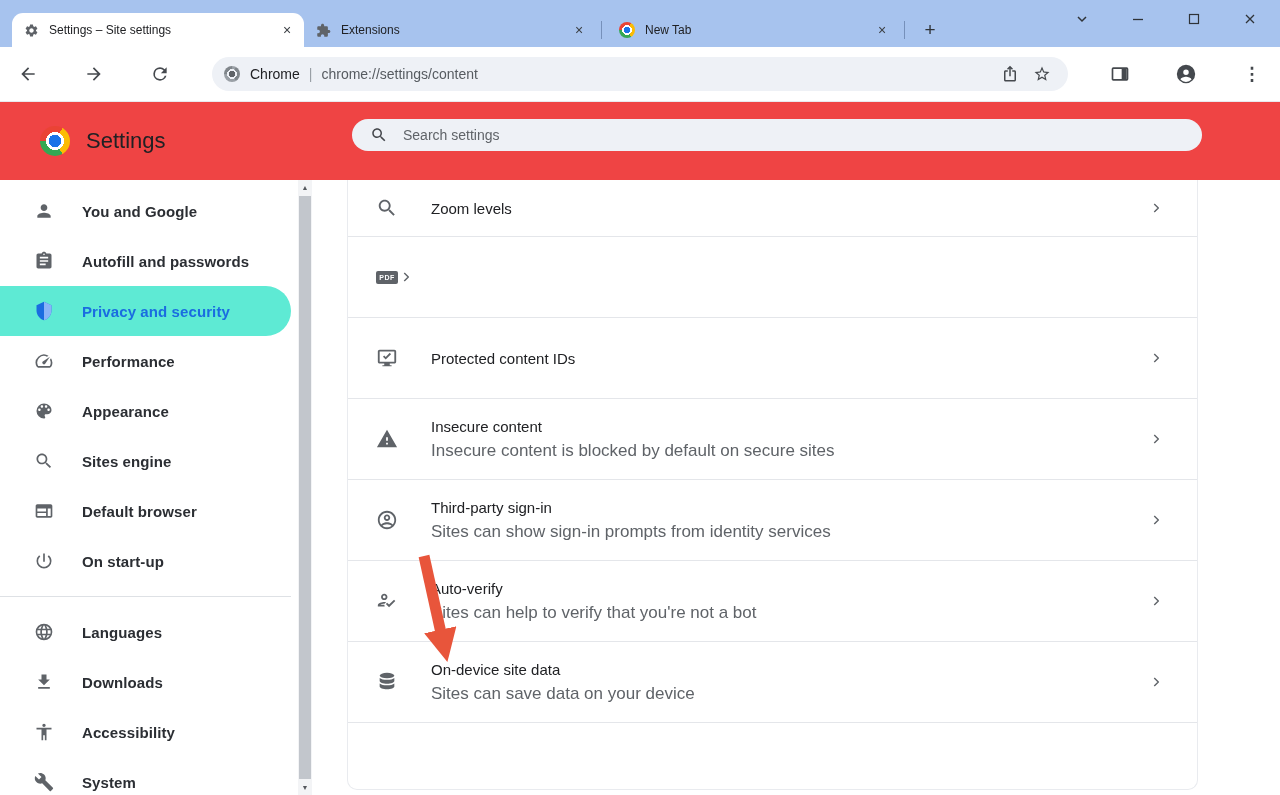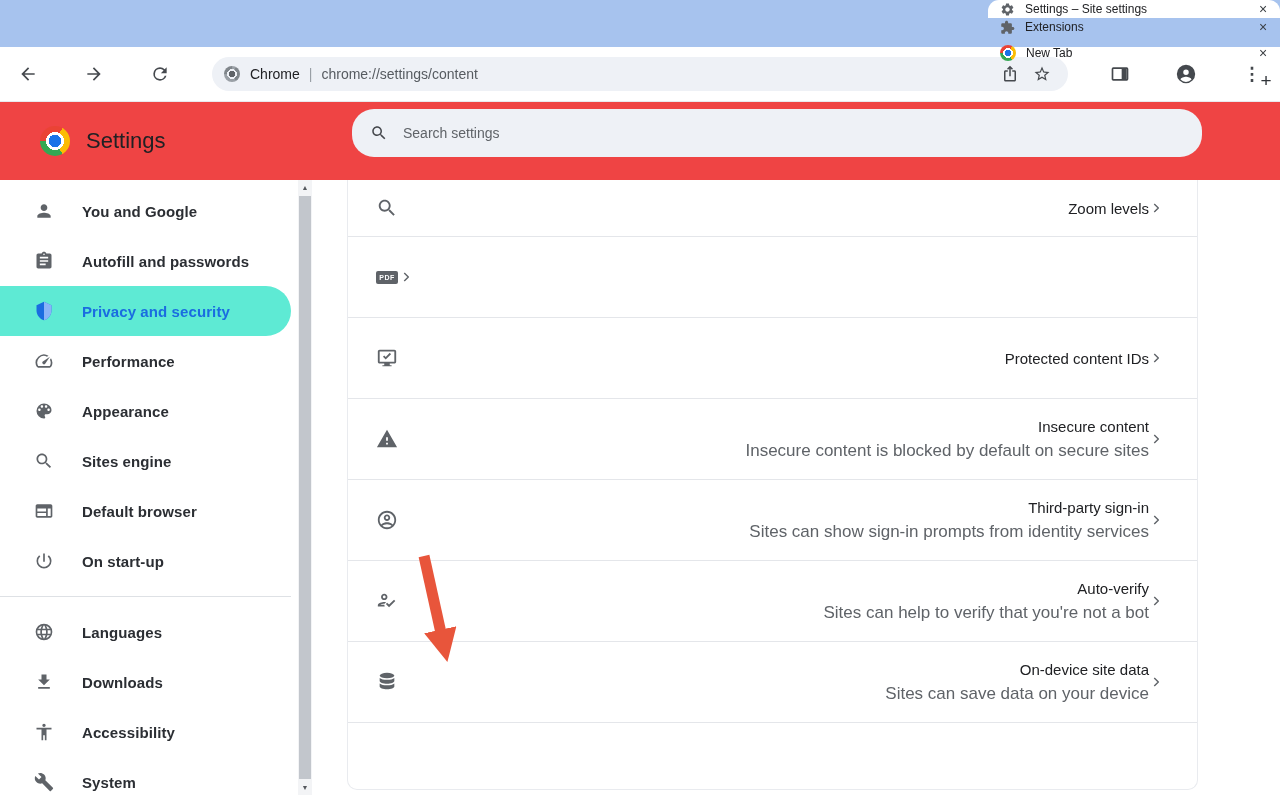--- a/index.html
+++ b/index.html
@@ -1,21 +1,21 @@
 <!DOCTYPE html>
 <html><head>
 <meta charset="utf-8">
 <style>
   * { margin:0; padding:0; box-sizing:border-box; }
   html,body { width:1280px; height:795px; overflow:hidden; background:#fff;
               font-family:"Liberation Sans", sans-serif; }
   .window { position:relative; width:1280px; height:795px; background:#fff; overflow:hidden; }
 
   
-  .tabstrip { height:47px; background:#a7c3ee; display:flex; align-items:flex-end; padding-left:12px; position:relative;flex-direction:column; }
+  .tabstrip { height:47px; background:#a7c3ee; display:flex; align-items:flex-end; padding-left:12px; position:relative; }
   .tab { width:292px; height:34px; display:flex; align-items:center; padding:0 8px 0 12px;
          border-radius:11px 11px 0 0; color:#1e2125; }
   .tab.active { background:#fff; }
   .tab-ic { width:15px; height:15px; color:#5f6368; flex:0 0 auto; }
   .tab-title { flex:1; font-size:12px; margin:0 10px 0 10px; white-space:nowrap; overflow:hidden; color:#202124; }
   .tab-close { width:18px; height:18px; border-radius:50%; display:flex; align-items:center; justify-content:center;
                font-size:14px; color:#3c4045; cursor:default; }
   .tab-sep { width:1px; height:18px; background:rgba(30,50,90,.35); margin:0 5px 8px 5px; }
   .newtab { width:28px; height:28px; margin:0 0 3px 6px; display:flex; align-items:center; justify-content:center;
             font-size:19px; color:#2f3338; border-radius:50%; }
@@ -48,21 +48,21 @@
   .url-sep { font-size:14px; color:#9aa0a6; margin:0 9px; }
   .url { font-size:14px; color:#565b60; white-space:nowrap; overflow:hidden; }
   .flex-sp { flex:1; }
   .box-btn { width:32px; height:32px; display:flex; align-items:center; justify-content:center; color:#45494e; }
   .kebab { font-size:18px; color:#45494e; font-weight:bold; }
 
   
   .s-header { height:78px; background:#ef4444; position:relative; display:flex; align-items:center; }
   .s-logo { margin-left:40px; }
   .s-title { font-size:22px; color:#202124; margin-left:16px; font-weight:400; }
-  .s-search { position:absolute; left:352px; top:7px; width:850px; height:48px; background:#eef1f6;
+  .s-search { position:absolute; left:352px; top:17px; width:850px; height:32px; background:#eef1f6;
               border-radius:22px; display:flex; align-items:center; padding:0 18px; }
   .s-search svg { width:18px; height:18px; color:#44474c; flex:0 0 auto; }
   .s-search input { flex:1; border:none; outline:none; background:transparent; font-size:14px; margin-left:15px;
                     font-family:"Liberation Sans", sans-serif; color:#202124; }
   .s-search input::placeholder { color:#5f6368; opacity:1; }
 
   
   .s-body { display:flex; height:615px; overflow:hidden; background:#fff; }
   .sidebar { width:291px; padding-top:6px; flex:0 0 auto; }
   .menu-item { height:50px; display:flex; align-items:center; padding-left:34px; border-radius:0 25px 25px 0; }
@@ -78,21 +78,21 @@
   .sb-arrow { height:15px; display:flex; align-items:center; justify-content:center; font-size:7px; color:#55585d; }
   .sb-arrow.down { position:absolute; bottom:0; left:0; right:0; }
   .sb-thumb { position:absolute; top:16px; bottom:16px; left:1px; right:1px; background:#c2c6cc; }
 
   .content { flex:1; background:#fff; }
   .card { margin-left:35px; width:851px; height:610px; background:#fff;
           border:1px solid #e9ebef; border-top:none; border-radius:0 0 10px 10px; overflow:hidden; }
   .row { display:flex; align-items:center; height:81px; padding:0 34px 0 27px; border-bottom:1px solid #e4e6ea; }
   .row.first { height:57px; }
   .r-icon { width:24px; display:flex; justify-content:center; color:#5f6368; flex:0 0 auto; }
-  .r-text { margin-left:32px; flex:1; min-width:0;text-align:right; }
+  .r-text { margin-left:32px; flex:1; min-width:0; }
   .r-title { font-size:15px; color:#202124; }
   .r-sub { font-size:17px; color:#5f6368; margin-top:6px; }
   .r-sub:empty { display:none; }
   .chev { width:14px; height:14px; color:#5f6368; flex:0 0 auto; }
   .pdf-badge { background:#5f6368; color:#fff; font-size:7px; font-weight:bold; letter-spacing:.5px;
                border-radius:2px; padding:3px 3px; line-height:1; }
 
   .annotation-arrow { position:absolute; left:395px; top:548px; z-index:20; pointer-events:none; }
 </style>
 </head>

